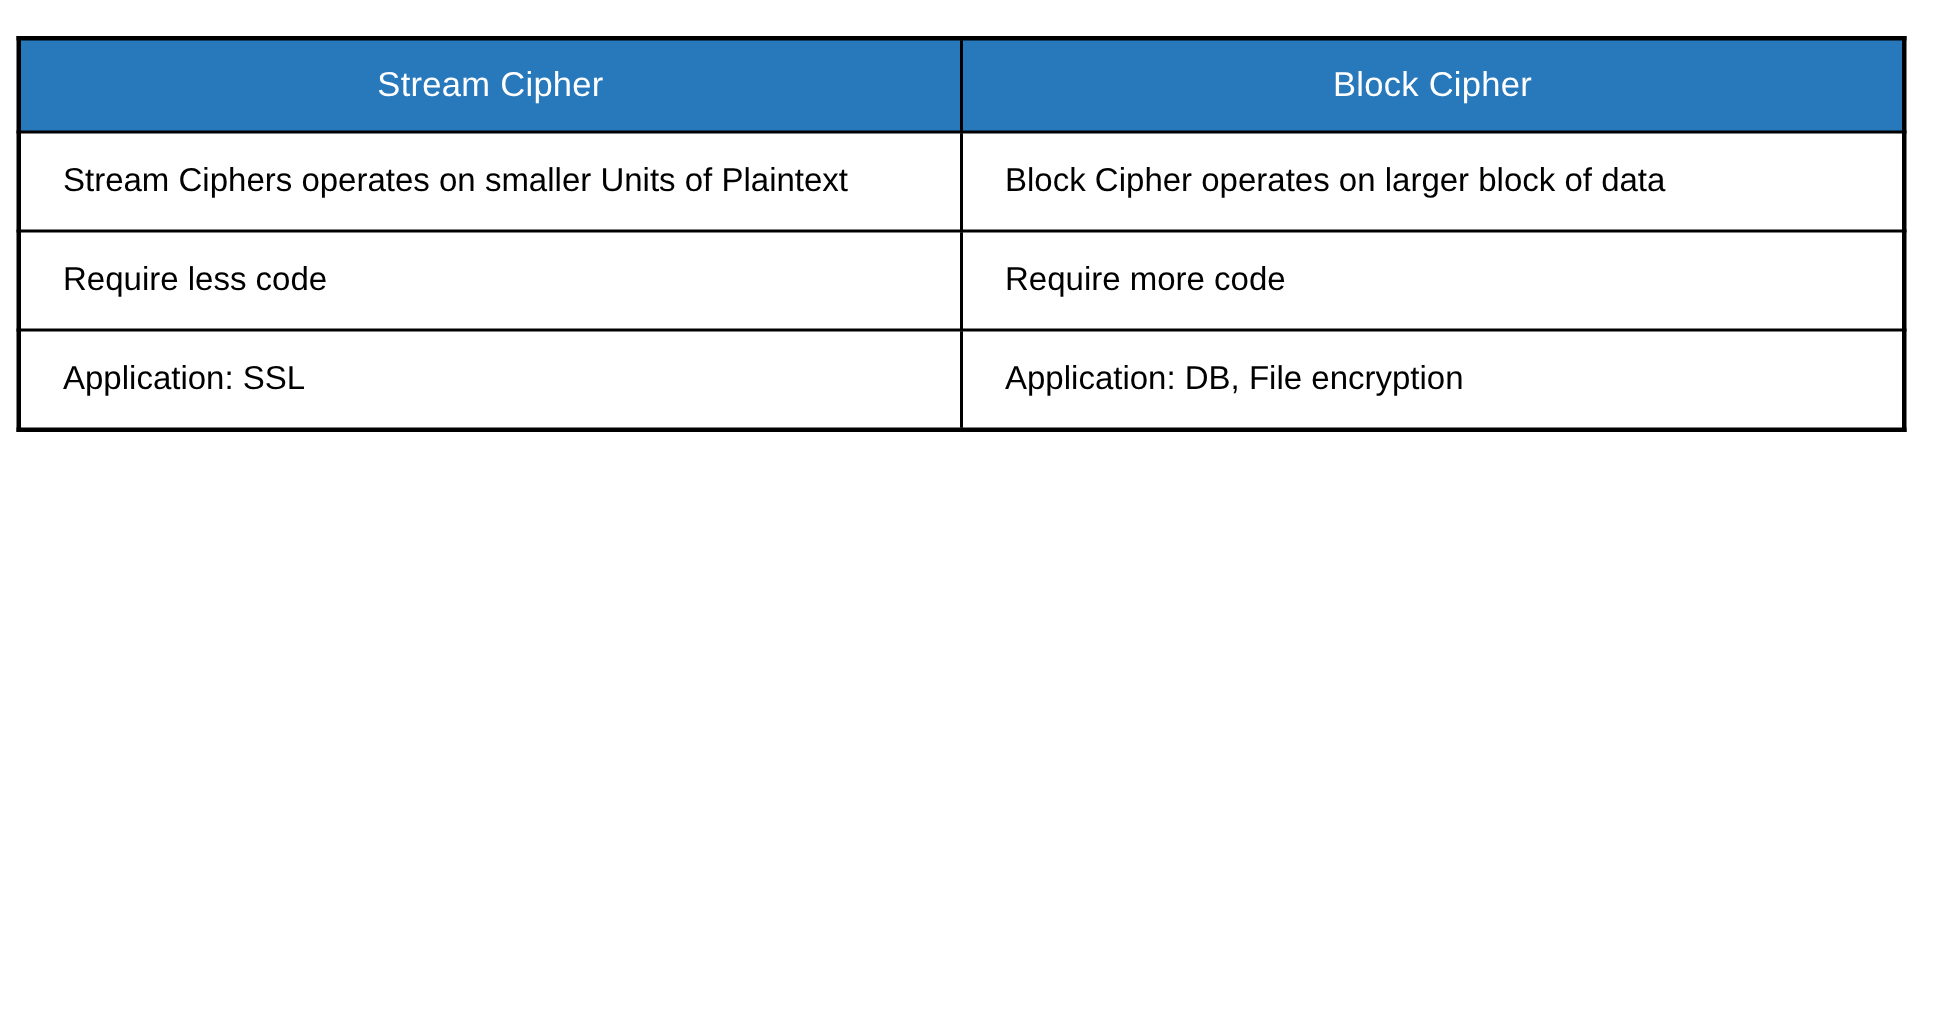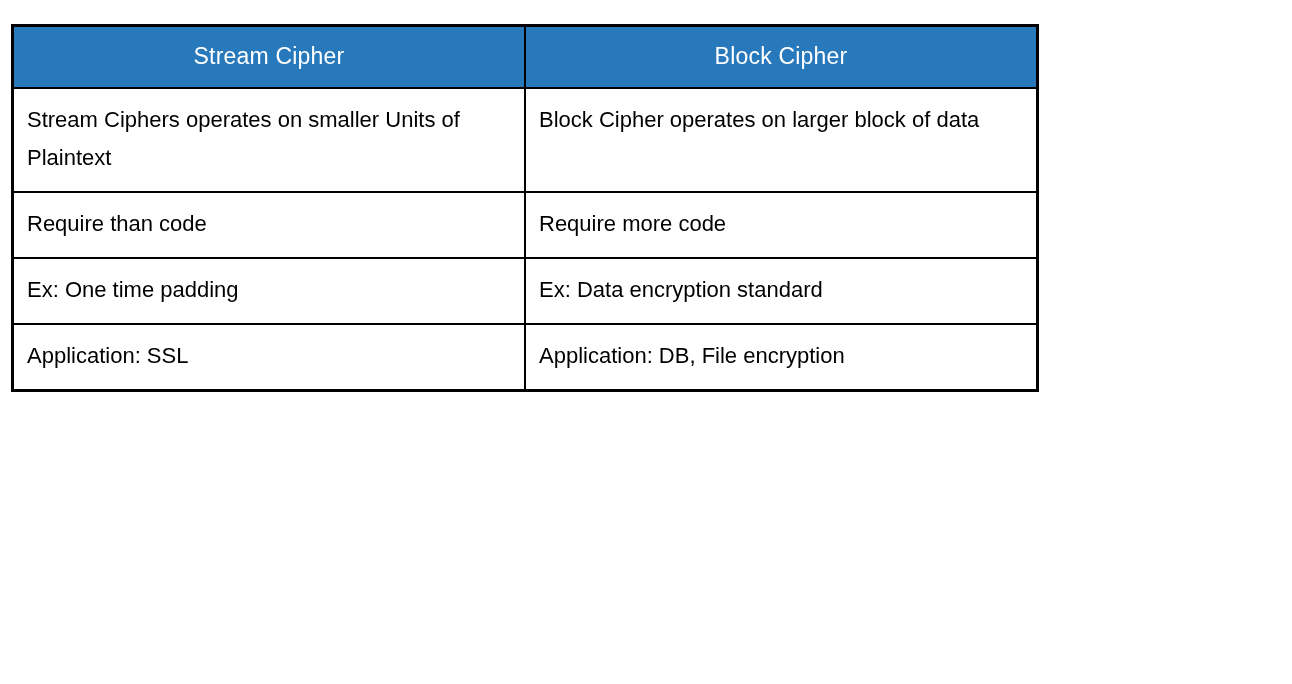--- a/index.html
+++ b/index.html
@@ -19,21 +19,21 @@
     width: 1292px;
     height: 684px;
     position: relative;
     font-family: "Liberation Sans", sans-serif;
     overflow: hidden;
   }
   .table-wrap {
     position: absolute;
     left: 11px;
     top: 24px;
-    width: 1028px;
+    width: 1260px;
   }
   table.cipher-table {
     border-collapse: collapse;
     table-layout: fixed;
     width: 100%;
     border: 3px solid var(--border);
   }
   table.cipher-table th,
   table.cipher-table td {
     border: 2px solid var(--border);
@@ -46,21 +46,21 @@
     font-size: 23px;
     font-weight: 400;
     text-align: center;
     vertical-align: middle;
     letter-spacing: 0.2px;
   }
   table.cipher-table td {
     font-size: 22px;
     line-height: 38px;
     color: var(--body-text);
-    padding: 12px 16px 14px 13px;
+    padding: 12px 16px 14px 28px;
     vertical-align: top;
     text-align: left;
   }
 </style>
 </head>
 <body>
 
 <div class="table-wrap">
   <table class="cipher-table">
     <thead>
@@ -68,26 +68,22 @@
         <th>Stream Cipher</th>
         <th>Block Cipher</th>
       </tr>
     </thead>
     <tbody id="table-body">
         <tr>
           <td>Stream Ciphers operates on smaller Units of Plaintext</td>
           <td>Block Cipher operates on larger block of data</td>
         </tr>
         <tr>
-          <td>Require than code</td>
+          <td>Require less code</td>
           <td>Require more code</td>
-        </tr>
-        <tr>
-          <td>Ex: One time padding</td>
-          <td>Ex: Data encryption standard</td>
         </tr>
         <tr>
           <td>Application: SSL</td>
           <td>Application: DB, File encryption</td>
         </tr>
       </tbody>
   </table>
 </div>
 
 </body></html>

